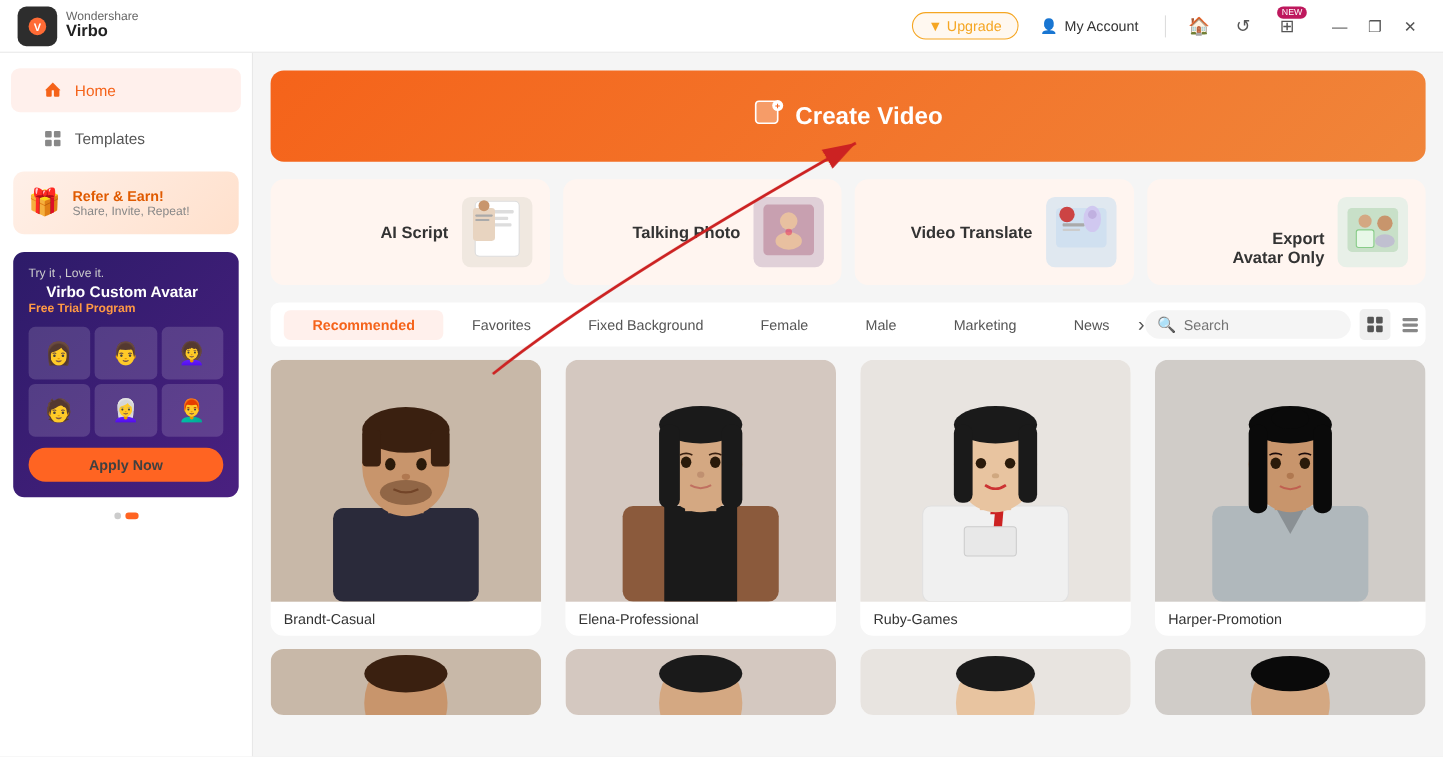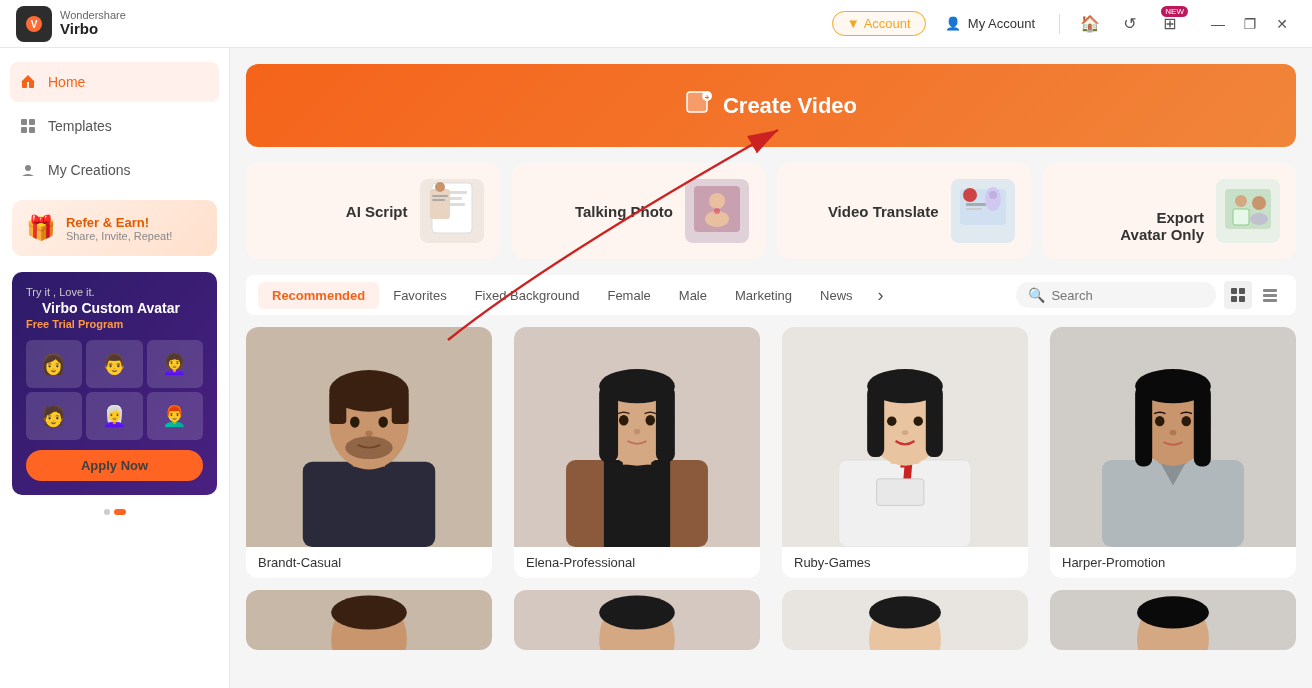--- a/index.html
+++ b/index.html
@@ -128,21 +128,21 @@
       flex-shrink: 0;
       display: flex;
       flex-direction: column;
       padding: 12px 0;
       border-right: 1px solid #e8e8e8;
     }
     .sidebar-item {
       display: flex;
       align-items: center;
       gap: 10px;
-      padding: 10px 8px;
+      padding: 10px 28px;
       cursor: pointer;
       border-radius: 8px;
       margin: 2px 10px;
       font-size: 14px;
       color: #555;
     }
     .sidebar-item.active {
       background: #fff0ec;
       color: #f5631a;
     }
@@ -310,21 +310,21 @@
     .filter-bar {
       display: flex;
       align-items: center;
       gap: 0;
       margin-bottom: 12px;
       background: #fff;
       border-radius: 8px;
       padding: 6px 12px;
     }
     .filter-tab {
-      padding: 6px 14px;
+      padding: 6px 26px;
       font-size: 13px;
       color: #555;
       cursor: pointer;
       border-radius: 6px;
       white-space: nowrap;
     }
     .filter-tab.active {
       color: #f5631a;
       font-weight: 600;
       background: #fff0ec;
@@ -426,21 +426,21 @@
     </div>
     <div class="logo-text">
       <span class="logo-wondershare">Wondershare</span>
       <span class="logo-virbo">Virbo</span>
     </div>
   </div>
   <div class="titlebar-spacer"></div>
   <div class="titlebar-right">
     <button class="upgrade-btn">
       <span>▼</span>
-      <span>Account</span>
+      <span>Upgrade</span>
     </button>
     <div class="my-account-btn">
       <span>👤</span>
       <span>My Account</span>
     </div>
     <div class="divider-v"></div>
     <div class="titlebar-icon">🏠</div>
     <div style="position:relative">
       <div class="titlebar-icon">↺</div>
     </div>
@@ -472,29 +472,20 @@
     <div class="sidebar-item">
       <div class="sidebar-item-icon">
         <svg width="16" height="16" viewBox="0 0 16 16" fill="#888">
             <rect x="1" y="1" width="6" height="6" rx="1"></rect>
             <rect x="9" y="1" width="6" height="6" rx="1"></rect>
             <rect x="1" y="9" width="6" height="6" rx="1"></rect>
             <rect x="9" y="9" width="6" height="6" rx="1"></rect>
           </svg>
       </div>
       <span>Templates</span>
-    </div>
-    <div class="sidebar-item">
-      <div class="sidebar-item-icon">
-        <svg width="16" height="16" viewBox="0 0 16 16" fill="#888">
-            <circle cx="8" cy="6" r="3"></circle>
-            <path d="M2,14 Q8,10 14,14"></path>
-          </svg>
-      </div>
-      <span>My Creations</span>
     </div>
 
     <div class="refer-banner">
       <div class="refer-icon">🎁</div>
       <div class="refer-text">
         <div class="refer-title">Refer &amp; Earn!</div>
         <div class="refer-sub">Share, Invite, Repeat!</div>
       </div>
     </div>
 

